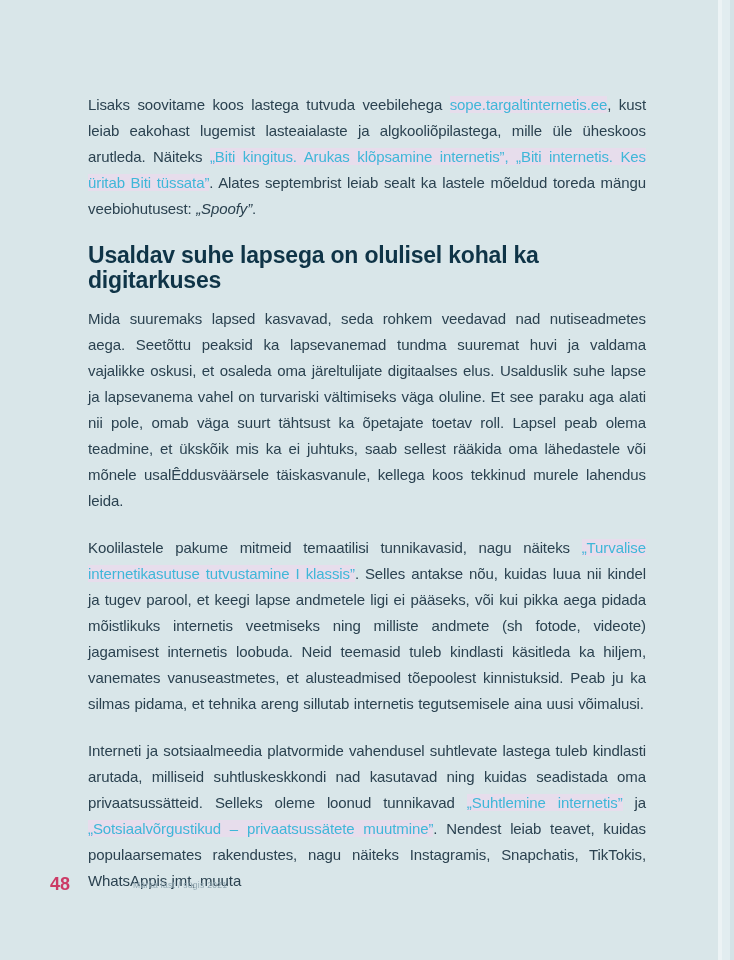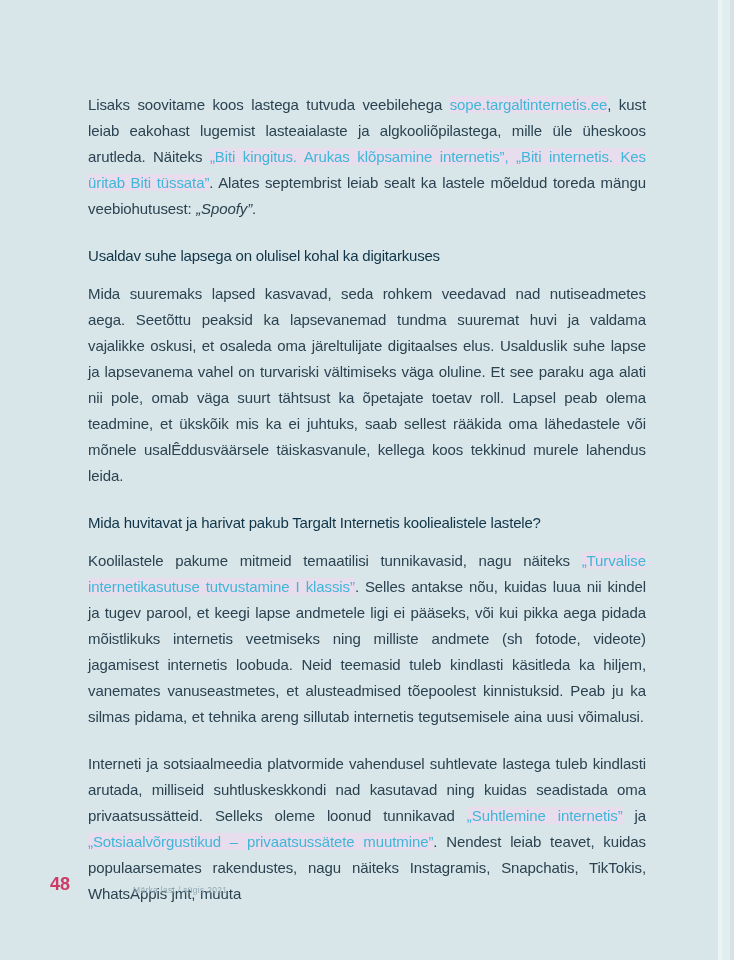--- a/index.html
+++ b/index.html
@@ -34,42 +34,42 @@
   .body-par {
     font-size: 15px;
     line-height: 26px;
     text-align: justify;
     margin-bottom: 21px;
     letter-spacing: -0.1px;
     word-spacing: 0.5px;
   }
   .body-par:last-child { margin-bottom: 8px; }
   .heading {
-    font-size: 15px;
+    font-size: 23px;
     line-height: 25px;
-    font-weight: normal;
+    font-weight: bold;
     color: var(--heading-color);
     margin: 2px 0 13px 0;
     letter-spacing: -0.2px;
   }
   .seg-link {
     color: var(--link-color);
     background: var(--link-highlight);
     text-decoration: none;
     cursor: pointer;
   }
   .seg-italic { font-style: italic; }
 
   .footer {
     position: absolute;
     left: 50px;
     top: 874px;
     width: 500px;
     display: flex;
-    align-items: flex-end;
+    align-items: center;
   }
   .page-num {
     font-size: 18px;
     font-weight: bold;
     color: var(--page-number-color);
   }
   .footer-text {
     margin-left: 63px;
     font-size: 8.5px;
     letter-spacing: 0.3px;
@@ -83,21 +83,20 @@
 <div class="edge-band band-b"></div>
 <div class="edge-band band-c"></div>
 
 <main class="content">
   <p class="body-par"><span class="seg-plain">Lisaks soovitame koos lastega tutvuda veebilehega </span><span class="seg-link">sope.targaltinterne­tis.ee</span><span class="seg-plain">, kust leiab eakohast lugemist lasteaialaste ja algkooliõpilastega, mille üle üheskoos arutleda. Näiteks </span><span class="seg-link">„Biti kingitus. Arukas klõpsamine internetis”, „Biti internetis. Kes üritab Biti tüssata”</span><span class="seg-plain">. Alates septembrist leiab sealt ka lastele mõeldud toreda mängu veebiohutusest: </span><span class="seg-italic">„Spoofy”</span><span class="seg-plain">.</span></p>
 
   <h2 class="heading">Usaldav suhe lapsega on olulisel kohal ka digitarkuses</h2>
 
   <p class="body-par"><span class="seg-plain">Mida suuremaks lapsed kasvavad, seda rohkem veedavad nad nutisead­metes aega. Seetõttu peaksid ka lapsevanemad tundma suuremat huvi ja valdama vajalikke oskusi, et osaleda oma järeltulijate digitaalses elus. Usalduslik suhe lapse ja lapsevanema vahel on turvariski vältimiseks väga oluline. Et see paraku aga alati nii pole, omab väga suurt tähtsust ka õpetajate toetav roll. Lapsel peab olema teadmine, et ükskõik mis ka ei juhtuks, saab sellest rääkida oma lähedastele või mõnele usalÊddusväärsele täiskasvanule, kellega koos tekkinud murele lahendus leida.</span></p>
 
-  <h2 class="heading">Mida huvitavat ja harivat pakub Targalt Internetis kooli­ealistele lastele?</h2>
 
   <p class="body-par"><span class="seg-plain">Koolilastele pakume mitmeid temaatilisi tunnikavasid, nagu näiteks </span><span class="seg-link">„Turvalise internetikasutuse tutvustamine I klassis”</span><span class="seg-plain">. Selles antakse nõu, kuidas luua nii kindel ja tugev parool, et keegi lapse andmetele ligi ei pääseks, või kui pikka aega pidada mõistlikuks internetis veetmiseks ning milliste andmete (sh fotode, videote) jagamisest internetis loobu­da. Neid teemasid tuleb kindlasti käsitleda ka hiljem, vanemates vanu­seastmetes, et alusteadmised tõepoolest kinnistuksid. Peab ju ka silmas pidama, et tehnika areng sillutab internetis tegutsemisele aina uusi võimalusi.</span></p>
 
   <p class="body-par"><span class="seg-plain">Interneti ja sotsiaalmeedia platvormide vahendusel suhtlevate lastega tuleb kindlasti arutada, milliseid suhtluskeskkondi nad kasutavad ning kuidas seadistada oma privaatsussätteid. Selleks oleme loonud tunnika­vad </span><span class="seg-link">„Suhtlemine internetis”</span><span class="seg-plain"> ja </span><span class="seg-link">„Sotsiaalvõrgustikud – privaatsussätete muutmine”</span><span class="seg-plain">. Nendest leiab teavet, kuidas populaarsemates rakendustes, nagu näiteks Instagramis, Snapchatis, TikTokis, WhatsAppis jmt, muuta</span></p>
 </main>
 
 <footer class="footer">
   <span class="page-num">48</span>
   <span class="footer-text">Märka last / sügis 2021</span>
 </footer>

